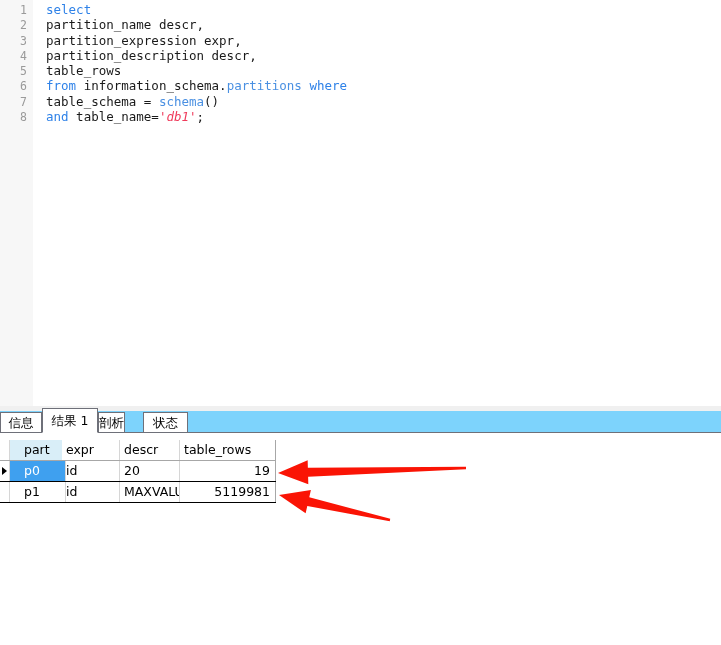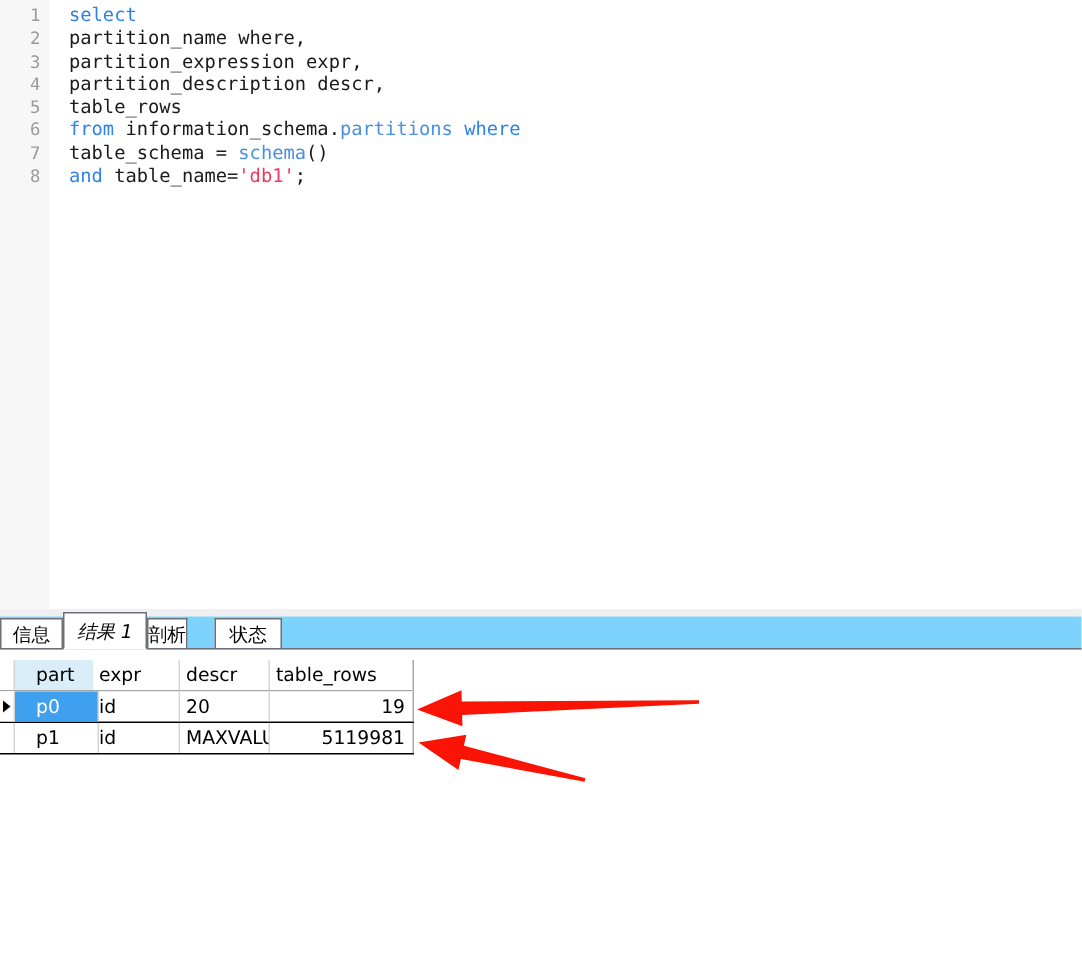--- a/index.html
+++ b/index.html
@@ -52,21 +52,21 @@
     font-family: "DejaVu Sans Mono", "Liberation Mono", monospace;
     font-size: 11.5px;
   }
   .codetext {
     display: inline-block;
     padding-left: 19px;
     color: #1a1a1a;
   }
   .tok-kw   { color: #2f82e8; }
   .tok-fn   { color: #4a90e2; }
-  .tok-str  { color: #ef3b5b; }
+  .tok-str  { color: #ef3b5b; font-style: italic; }
   .tok-pln  { color: #1a1a1a; }
 
   
   #panel-splitter {
     position: absolute;
     left: 0; top: 406px;
     width: 721px;
     height: 5px;
     background: #f0f0f0;
   }
@@ -97,21 +97,20 @@
     height: 20px;
     line-height: 19px;
   }
   .tab.active {
     height: 25px;
     line-height: 23px;
     bottom: -1px;
     background: #ffffff;
     border-bottom: 1px solid #ffffff;
     z-index: 5;
-    font-style: italic;
   }
 
   
   #grid {
     position: absolute;
     left: 0; top: 440px;
     width: 276px;
   }
   .grid-row {
     position: relative;
@@ -172,21 +171,21 @@
     pointer-events: none;
   }
 </style>
 </head>
 <body>
 
 <div id="editor">
   <div id="gutter"></div>
   <div id="code-lines">
       <div class="code-line"><span class="lineno">1</span><span class="codetext"><span class="tok-kw">select</span></span></div>
-      <div class="code-line"><span class="lineno">2</span><span class="codetext"><span class="tok-pln">partition_name where,</span></span></div>
+      <div class="code-line"><span class="lineno">2</span><span class="codetext"><span class="tok-pln">partition_name descr,</span></span></div>
       <div class="code-line"><span class="lineno">3</span><span class="codetext"><span class="tok-pln">partition_expression expr,</span></span></div>
       <div class="code-line"><span class="lineno">4</span><span class="codetext"><span class="tok-pln">partition_description descr,</span></span></div>
       <div class="code-line"><span class="lineno">5</span><span class="codetext"><span class="tok-pln">table_rows</span></span></div>
       <div class="code-line"><span class="lineno">6</span><span class="codetext"><span class="tok-kw">from</span><span class="tok-pln"> information_schema.</span><span class="tok-fn">partitions</span><span class="tok-pln"> </span><span class="tok-kw">where</span></span></div>
       <div class="code-line"><span class="lineno">7</span><span class="codetext"><span class="tok-pln">table_schema = </span><span class="tok-fn">schema</span><span class="tok-pln">()</span></span></div>
       <div class="code-line"><span class="lineno">8</span><span class="codetext"><span class="tok-kw">and</span><span class="tok-pln"> table_name=</span><span class="tok-str">'db1'</span><span class="tok-pln">;</span></span></div>
     </div>
 </div>
 
 <div id="panel-splitter"></div>

